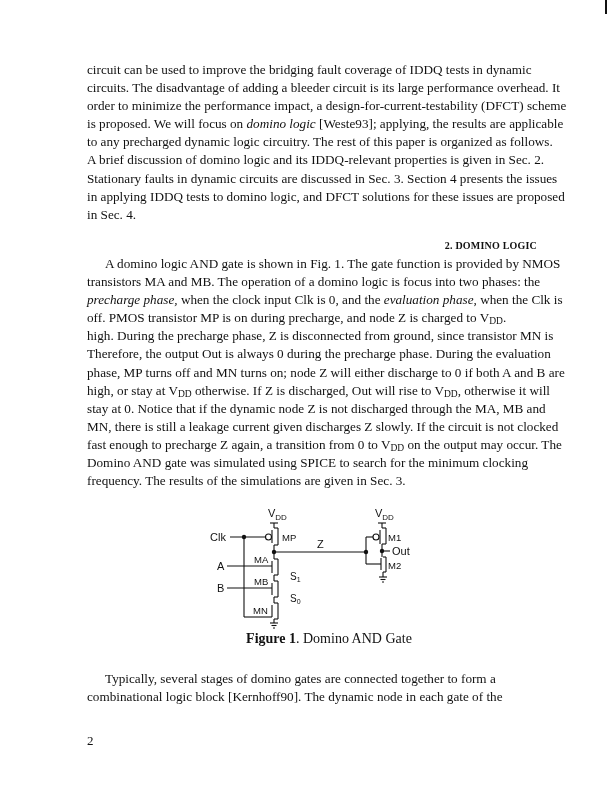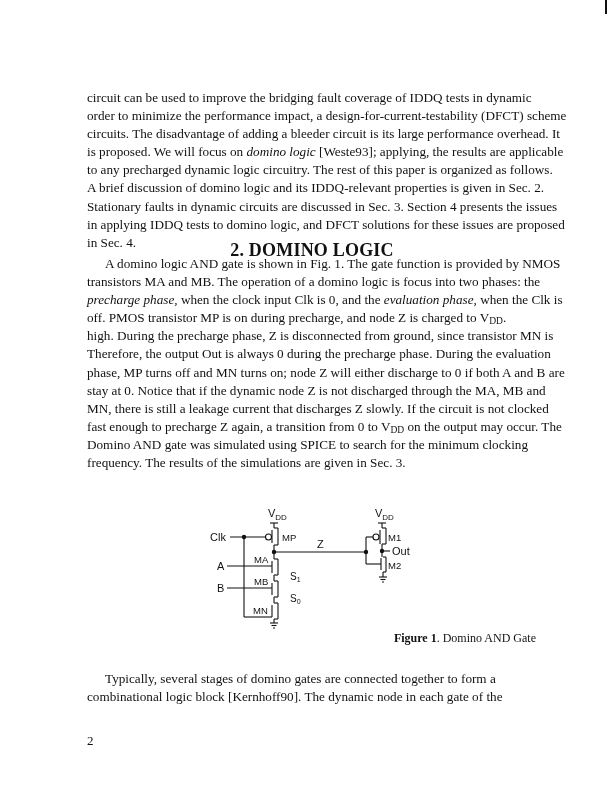--- a/index.html
+++ b/index.html
@@ -4,59 +4,60 @@
 <style>
   html, body { margin: 0; padding: 0; background: #ffffff; }
   body { width: 612px; height: 791px; position: relative; overflow: hidden;
          font-family: "Liberation Serif", "DejaVu Serif", serif; color: #111; }
   .page { position: absolute; left: 0; top: 0; width: 612px; height: 791px; }
   .corner-mark { position: absolute; left: 605px; top: 0; width: 2px; height: 14px; background: #111; }
   .para { position: absolute; left: 87px; width: 450px; font-size: 13.2px; line-height: 18.1px; }
   .line { white-space: nowrap; display: block; height: 18.1px; }
   .indent { padding-left: 18px; }
   .sub { font-size: 9.5px; vertical-align: -2px; }
-  .heading { position: absolute; left: 87px; width: 450px; top: 240px; text-align: center;
-             font-weight: bold; font-size: 18px; letter-spacing: 0.2px; }
+  .heading { position: absolute; left: 87px; width: 450px; top: 240px; text-align: right;
+             font-weight: bold; font-size: 10px; letter-spacing: 0.2px; }
   .figure { position: absolute; left: 210px; top: 500px; width: 200px; height: 130px; }
   .figure svg text { font-family: "Liberation Sans", "DejaVu Sans", sans-serif; fill: #111; }
-  .caption { position: absolute; left: 86px; width: 450px; top: 631px; text-align: right; font-size: 12px; }
+  .caption { position: absolute; left: 104px; width: 450px; top: 631px; text-align: center; font-size: 14px; }
   .caption b { font-weight: bold; }
   .page-number { position: absolute; left: 87px; top: 733px; font-size: 13px; }
 </style>
 </head>
 <body>
 
 <div class="page">
 
   <div class="corner-mark"></div>
 
-  <div class="para" id="intro" style="top:61px;margin-top:28px;">
+  <div class="para" id="intro" style="top:61px;">
       <span class="line"><span>circuit can be used to improve the bridging fault coverage of IDDQ tests in dynamic</span></span>
+      <span class="line"><span>circuits.  The disadvantage of adding a bleeder circuit is its large performance overhead.  It</span></span>
       <span class="line"><span>order to minimize the performance impact, a design-for-current-testability (DFCT) scheme</span></span>
-      <span class="line"><span>circuits.  The disadvantage of adding a bleeder circuit is its large performance overhead.  It</span></span>
       <span class="line"><span>is proposed.  We will focus on </span><i>domino logic</i><span> [Weste93]; applying, the results are applicable</span></span>
       <span class="line"><span>to any precharged dynamic logic circuitry.  The rest of this paper is organized as follows.</span></span>
       <span class="line"><span>A brief discussion of domino logic and its IDDQ-relevant properties is  given in Sec. 2.</span></span>
       <span class="line"><span>Stationary faults in dynamic circuits are discussed in Sec. 3.  Section 4 presents the issues</span></span>
       <span class="line"><span>in applying IDDQ tests to domino logic, and DFCT solutions for these issues are proposed</span></span>
       <span class="line"><span>in Sec. 4.</span></span>
     </div>
 
   <div class="heading">2. DOMINO LOGIC</div>
 
   <div class="para" id="domino" style="top:255px;">
       <span class="line indent"><span>A domino logic AND gate is shown in Fig. 1.  The gate function is provided by NMOS</span></span>
       <span class="line"><span>transistors MA and MB.  The operation of a domino logic is focus into two phases: the</span></span>
       <span class="line"><i>precharge phase,</i><span> when the clock input Clk is 0, and the </span><i>evaluation phase</i><span>, when the Clk is</span></span>
       <span class="line"><span>off.  PMOS transistor MP is on during precharge, and node Z is charged to V</span><span class="sub">DD</span><span>.</span></span>
       <span class="line"><span>high.  During the precharge phase, Z is disconnected from ground, since transistor MN is</span></span>
       <span class="line"><span>Therefore, the output Out is always 0 during the precharge phase.  During the evaluation</span></span>
       <span class="line"><span>phase, MP turns off and MN turns on; node Z will either discharge to 0 if both A and B are</span></span>
+      <span class="line"><span>high, or stay at V</span><span class="sub">DD</span><span> otherwise.  If Z is discharged, Out will rise to V</span><span class="sub">DD</span><span>, otherwise it will</span></span>
       <span class="line"><span>stay at 0.  Notice that if the dynamic node Z is not discharged through the MA, MB and</span></span>
-      <span class="line"><span>MN, there is still a leakage current that discharges Z slowly.  If the circuit is not clocked</span></span>
+      <span class="line"><span>MN, there is still a leakage current given discharges Z slowly.  If the circuit is not clocked</span></span>
       <span class="line"><span>fast enough to precharge Z again, a transition from 0 to V</span><span class="sub">DD</span><span> on the output may occur.  The</span></span>
       <span class="line"><span>Domino AND gate was simulated using SPICE to search for the minimum clocking</span></span>
       <span class="line"><span>frequency.  The results of the simulations are given in Sec. 3.</span></span>
     </div>
 
   <div class="figure">
     <svg width="200" height="130" viewBox="0 0 200 130">
       <g stroke="#111" stroke-width="1.1" fill="none">
 
         <line x1="60" y1="23" x2="68" y2="23"></line>

